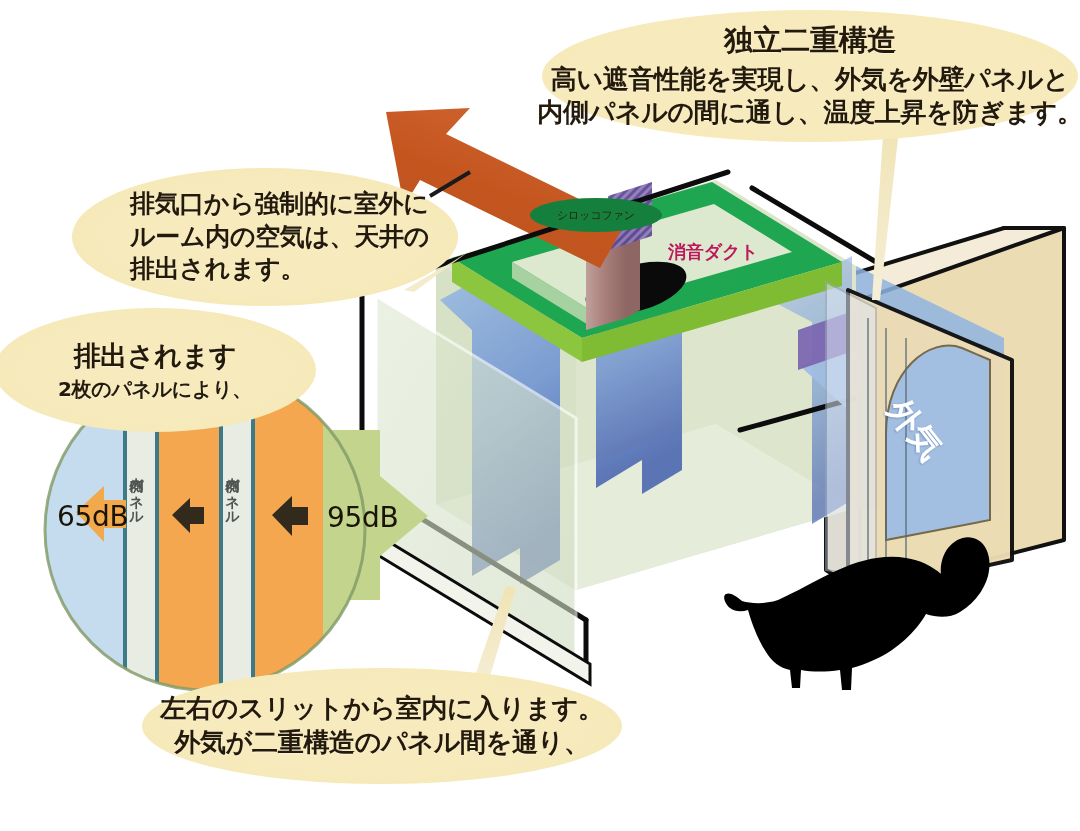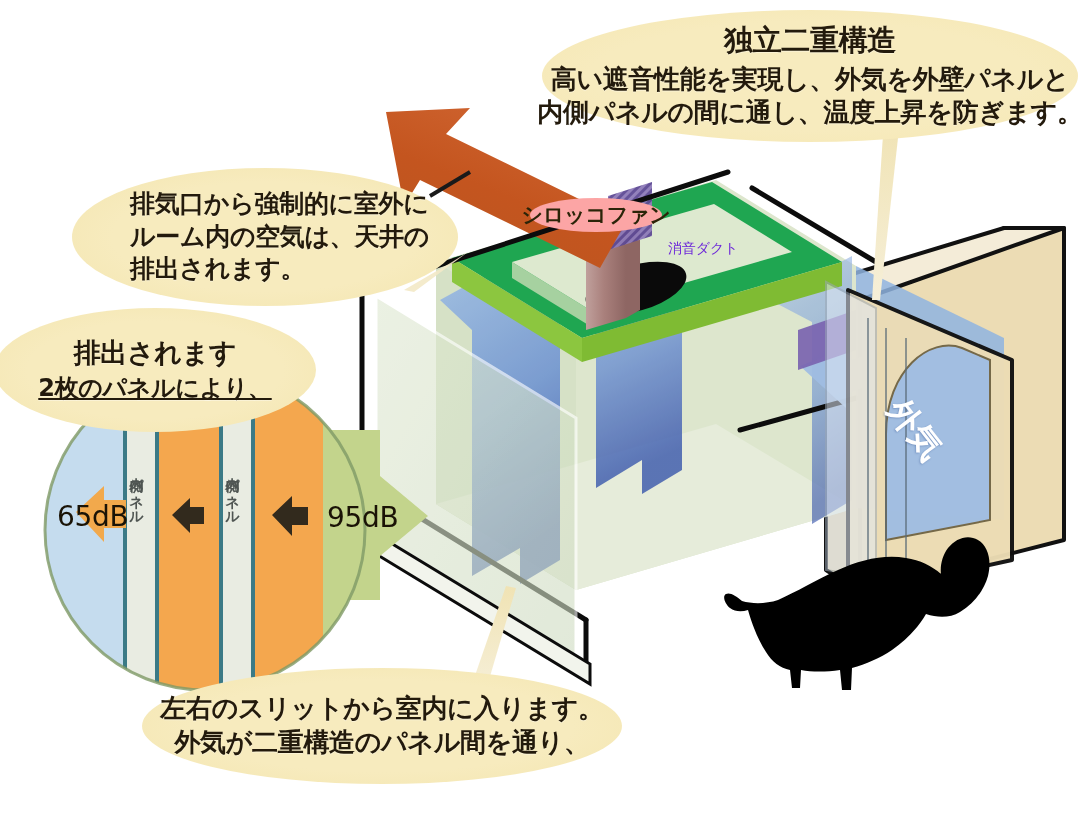--- a/index.html
+++ b/index.html
@@ -62,44 +62,44 @@
     align-items:flex-start;
     padding-left:58px;
   }
   #callout-exhaust .c-line{font-size:25px;text-align:left;}
   #callout-panel{
     left:-6px; top:308px;
     width:322px; height:124px;
     background:radial-gradient(ellipse at 50% 50%, #f7ebbe 56%, #f5e8b6 80%, rgba(245,232,182,0) 100%);
   }
   #callout-panel .c-title{font-size:27px;}
-  #callout-panel .c-line{font-size:24px;text-decoration:underline;}
+  #callout-panel .c-line{font-size:20px;}
   #callout-bottom{
     left:142px; top:668px;
     width:480px; height:116px;
     background:radial-gradient(ellipse at 50% 50%, #f7ebbe 56%, #f5e8b6 80%, rgba(245,232,182,0) 100%);
   }
   #callout-bottom .c-line{font-size:26px;}
 
   
   .pill{
     position:absolute;
-    background:#fca5a5;
+    background:#15803d;
     border-radius:50%;
     display:flex;align-items:center;justify-content:center;
     color:#2b2408;
-    font-size:21px;
-    font-weight:700;
+    font-size:11px;
+    font-weight:400;
     letter-spacing:-0.01em;
     white-space:nowrap;
   }
   #label-fan{left:530px;top:198px;width:132px;height:34px;}
   #label-duct{
     position:absolute;left:668px;top:240px;
-    font-size:14px;font-weight:400;color:#6d28d9;
+    font-size:18px;font-weight:700;color:#be185d;
     white-space:nowrap;letter-spacing:-0.01em;
   }
   #label-outside-air{
     position:absolute;left:912px;top:390px;
     font-size:33px;font-weight:700;color:#ffffff;
     white-space:nowrap;
     transform:rotate(52deg);
     transform-origin:left top;
     text-shadow:0 1px 2px rgba(60,90,150,.45);
   }

